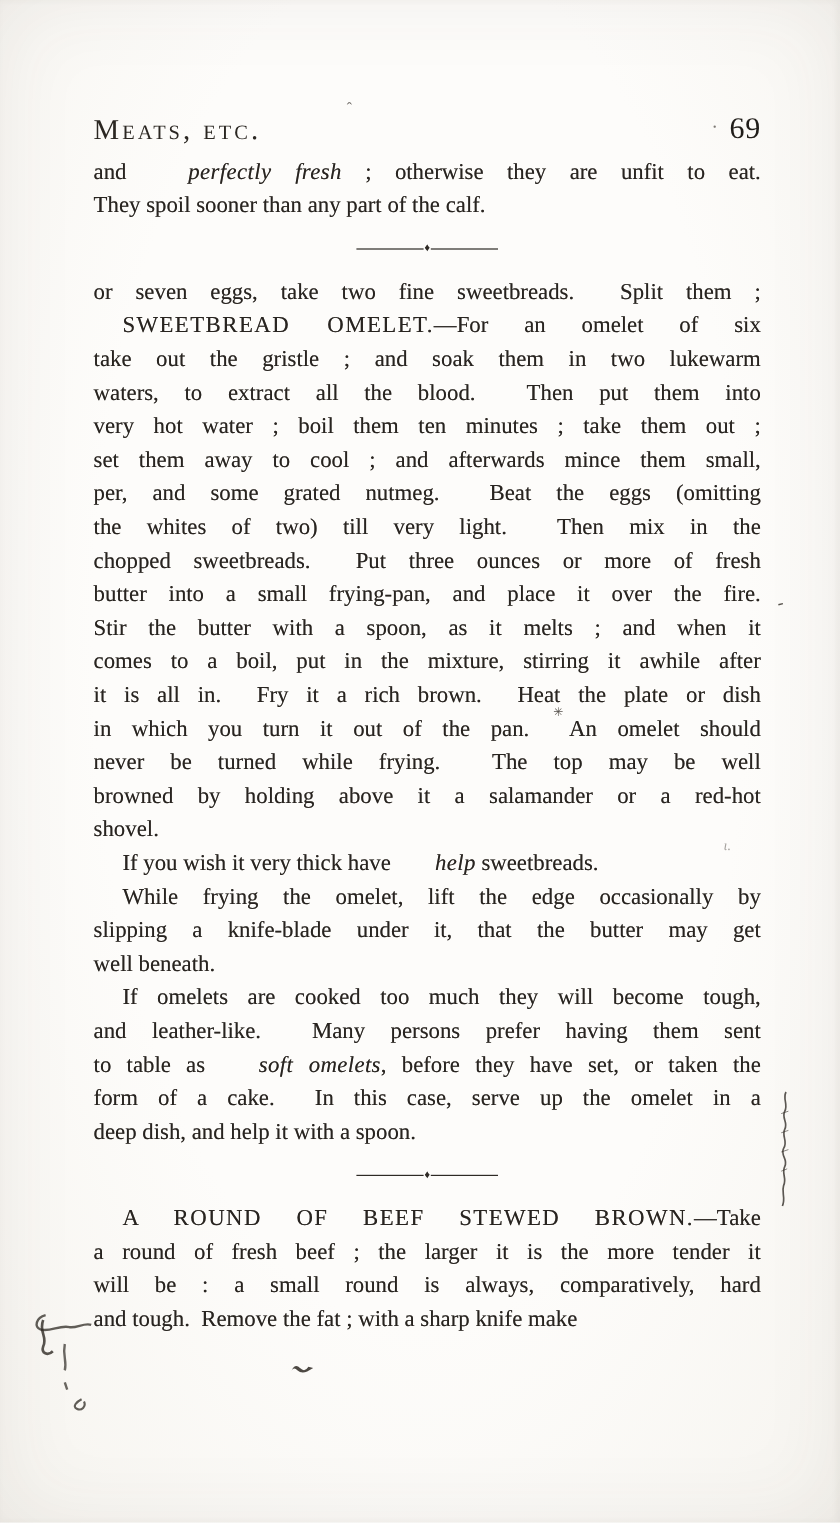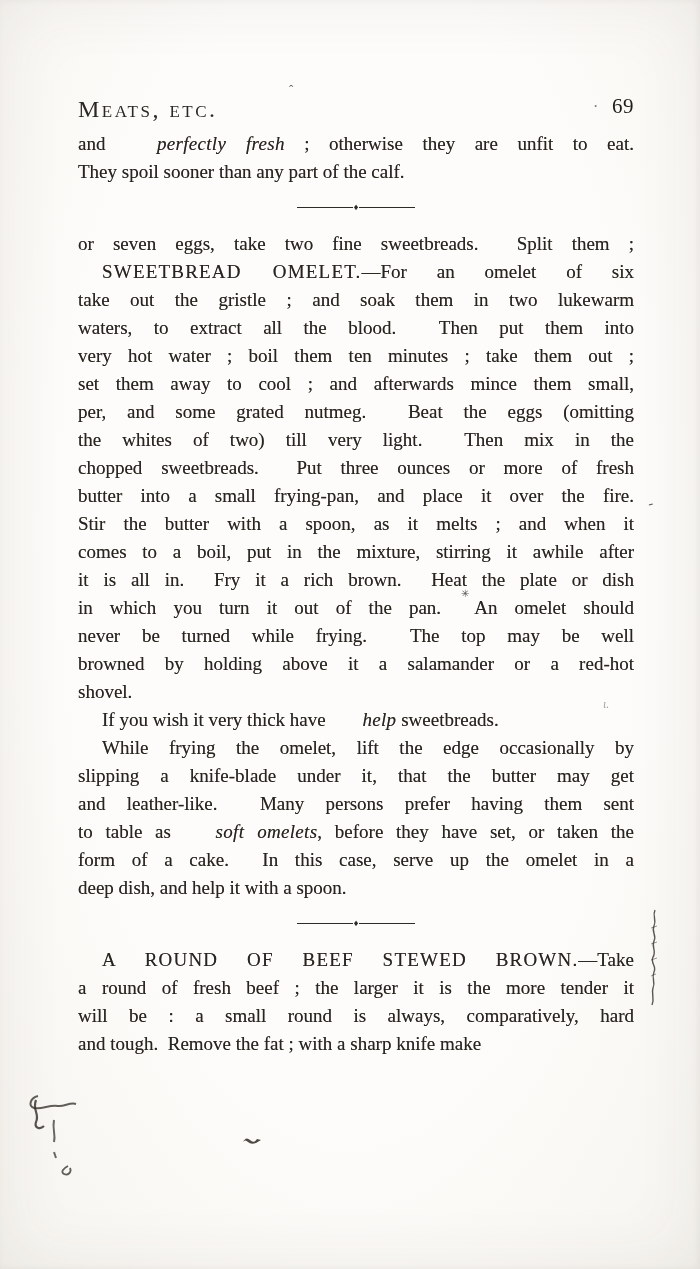--- a/index.html
+++ b/index.html
@@ -19,21 +19,21 @@
     position:absolute;top:96px;left:78px;width:556px;height:28px;
   }
   .running-title{
     text-align:left;
     font-variant:small-caps;
     font-size:24px;letter-spacing:2.5px;
     color:#2b2722;
   }
   .page-number{
     position:absolute;right:0;top:-2px;
-    font-size:21px;letter-spacing:.5px;color:#201d19;
+    font-size:25px;letter-spacing:.5px;color:#201d19;
   }
   .text-block{
     position:absolute;top:130px;left:78px;width:556px;
     font-size:19px;line-height:28px;
     text-shadow:0 0 .5px rgba(45,40,34,.55);
   }
   .paragraph{margin:0;}
   .line{
     text-align:justify;text-align-last:justify;
     height:28px;overflow:visible;white-space:nowrap;
@@ -100,22 +100,24 @@
         <div class="line">never be turned while frying.&nbsp; The top may be well</div>
         <div class="line">browned by holding above it a salamander or a red-hot</div>
         <div class="line last">shovel.</div>
       </div>
       <div class="paragraph">
         <div class="line indent last">If you wish it very thick have <i>help</i> sweetbreads.</div>
       </div>
       <div class="paragraph">
         <div class="line indent">While frying the omelet, lift the edge occasionally by</div>
         <div class="line">slipping a knife-blade under it, that the butter may get</div>
+        <div class="line last">well beneath.</div>
       </div>
       <div class="paragraph">
+        <div class="line indent">If omelets are cooked too much they will become tough,</div>
         <div class="line">and leather-like.&nbsp; Many persons prefer having them sent</div>
         <div class="line">to table as <i>soft omelets</i>, before they have set, or taken the</div>
         <div class="line">form of a cake.&nbsp; In this case, serve up the omelet in a</div>
         <div class="line last">deep dish, and help it with a spoon.</div>
       </div>
       <div class="divider">
         <span class="bar"></span>
         <span class="diamond">♦</span>
         <span class="bar"></span>
       </div>

